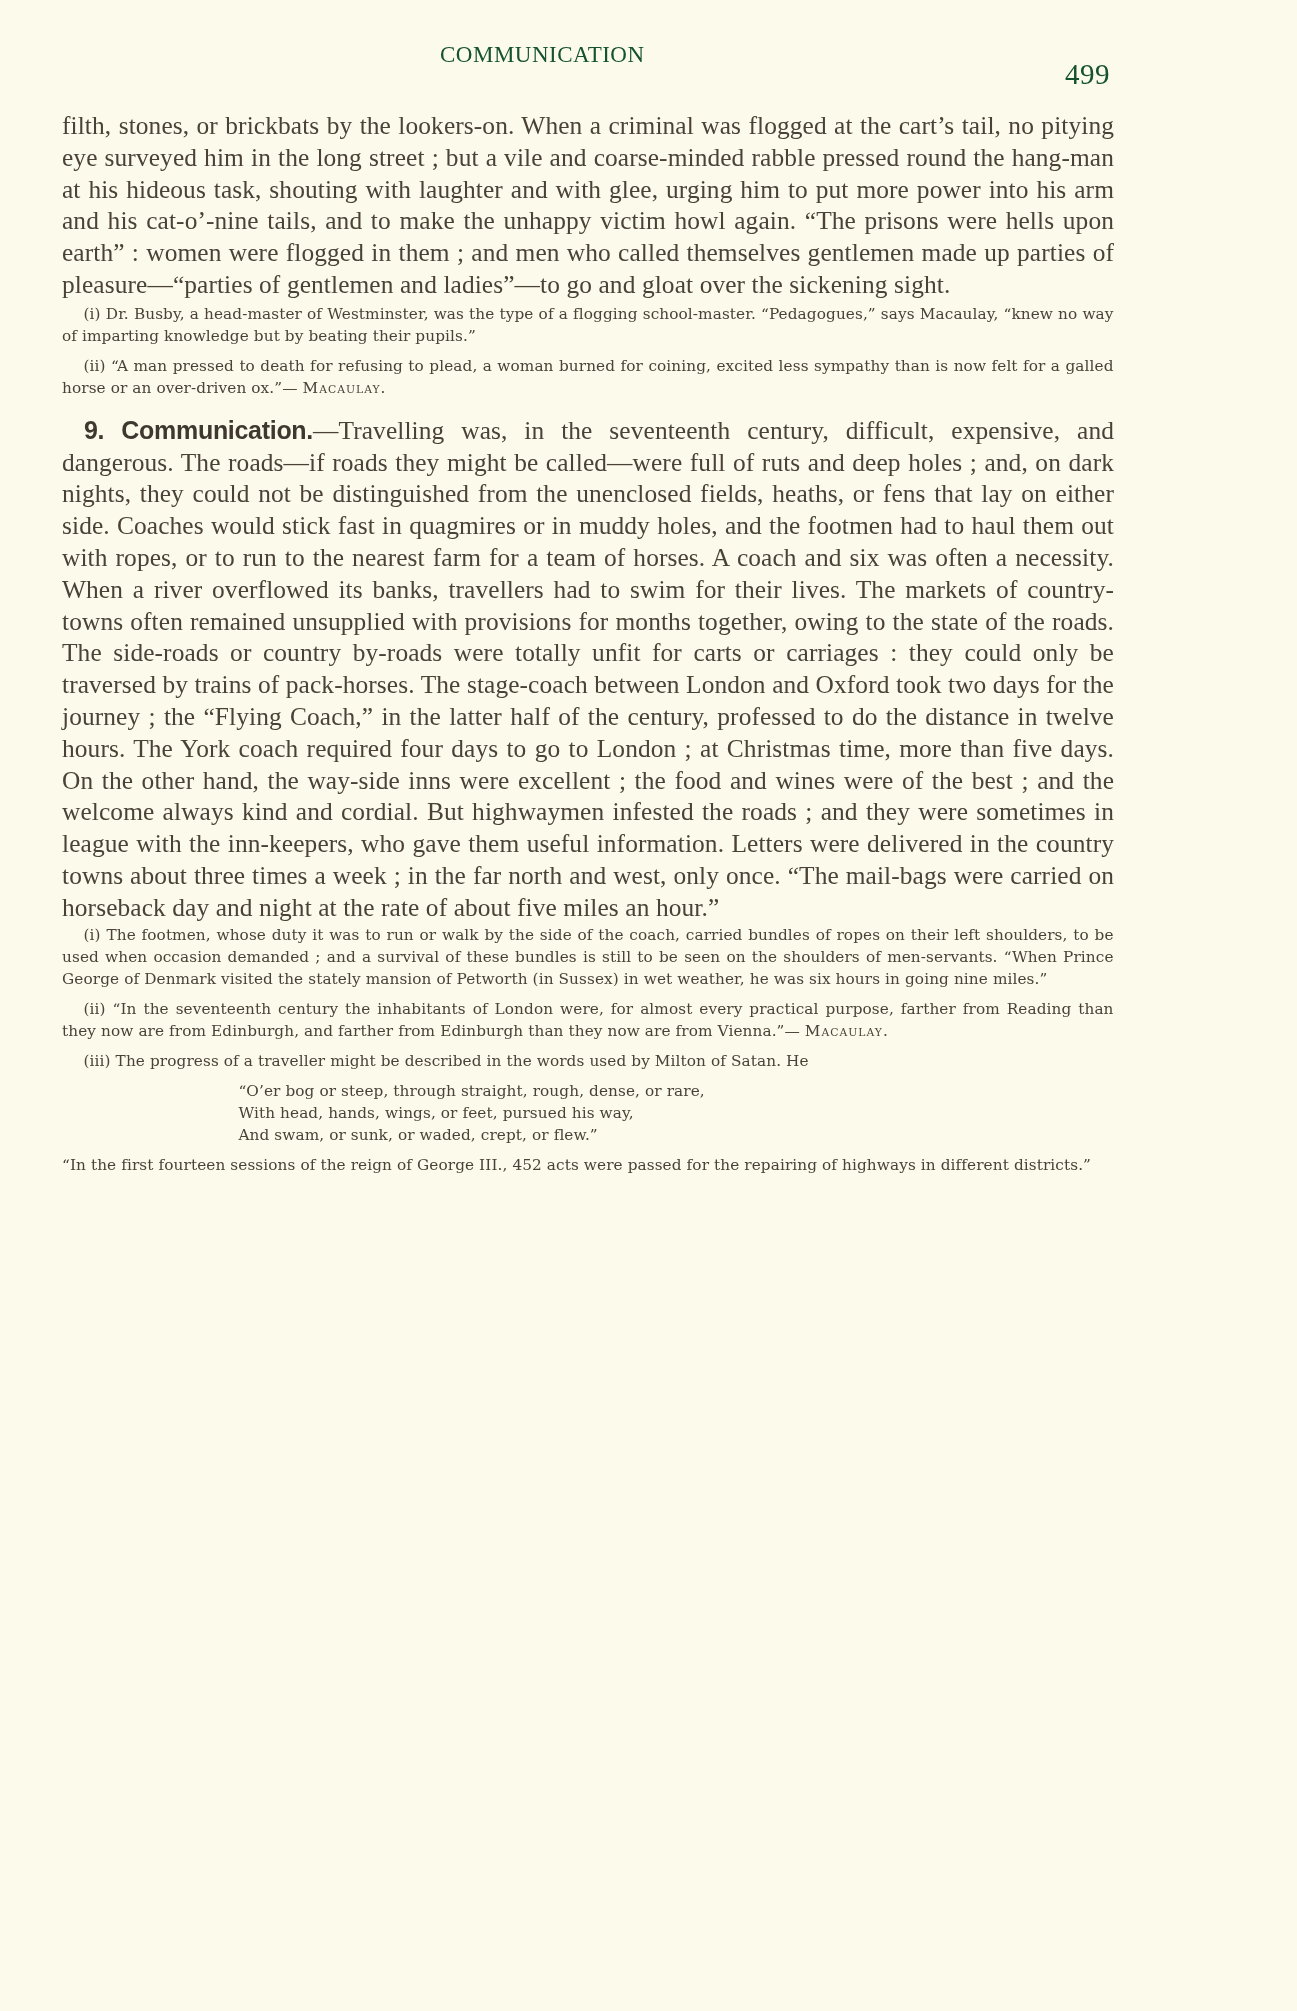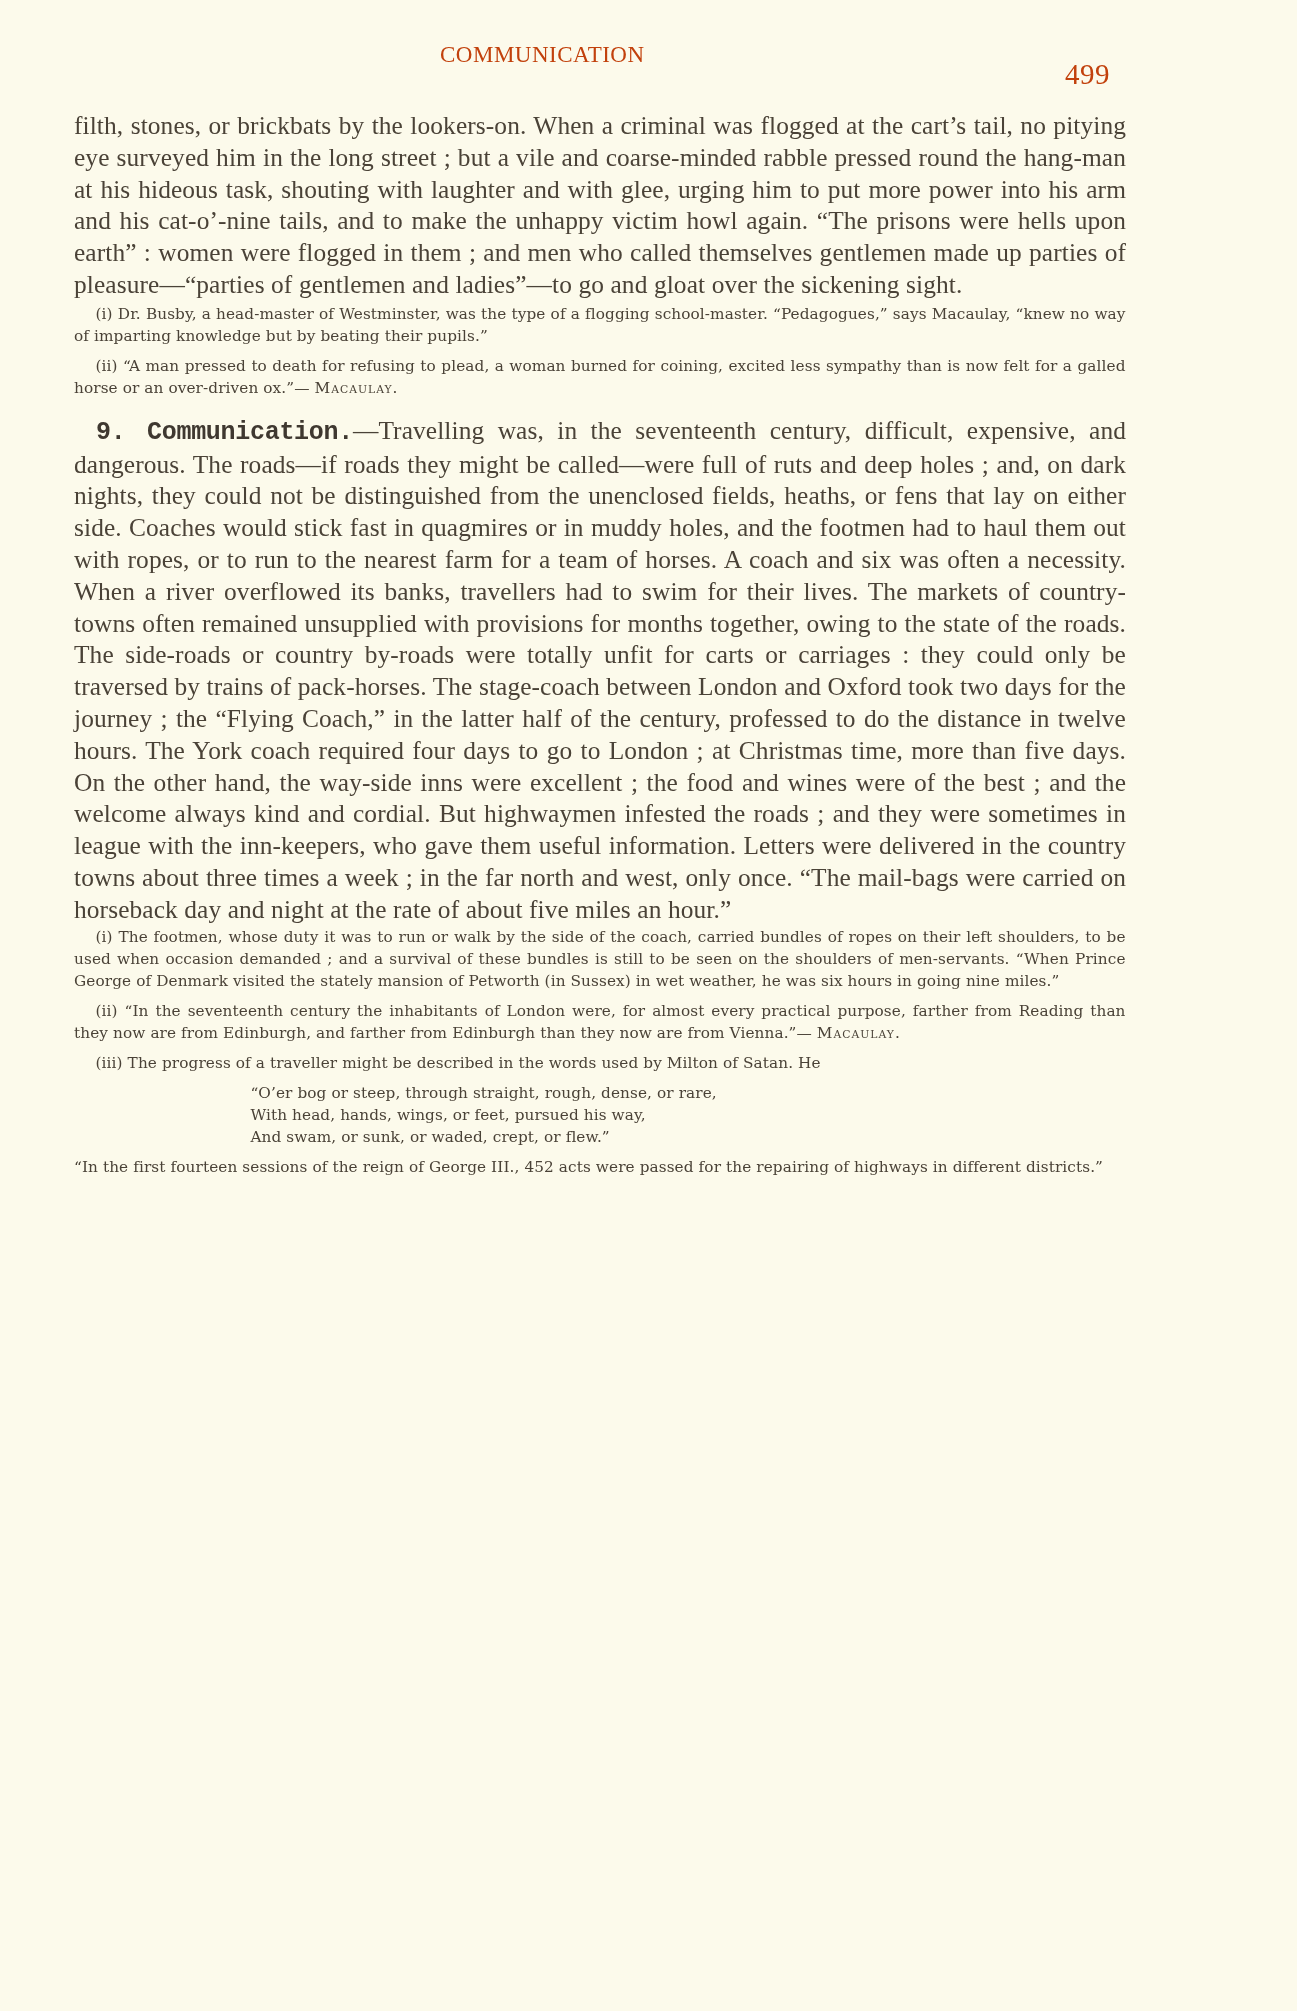--- a/index.html
+++ b/index.html
@@ -23,37 +23,37 @@
     }
     .running-head {
       position: absolute;
       top: 42px;
       left: 0;
       width: 1052px;
       height: 30px;
       font-family: "Liberation Serif", serif;
       font-size: 23px;
       letter-spacing: 0.5px;
-      color: #c2410c;
+      color: #14532d;
     }
     .running-title {
       position: absolute;
       left: 382px;
       top: 0;
     }
     .page-number {
       position: absolute;
       right: 0;
       top: 16px;
       font-size: 29px;
     }
     .body-text {
       position: absolute;
       top: 110px;
-      left: 16px;
+      left: 4px;
       width: 1052px;
       font-family: "Liberation Serif", serif;
       font-size: 25.4px;
       line-height: 31.8px;
       text-align: justify;
       letter-spacing: 0.1px;
     }
     .body-text p {
       margin: 0;
     }
@@ -72,21 +72,21 @@
       padding-left: 22px;
     }
     .smallcaps {
       font-variant: small-caps;
       letter-spacing: 1px;
     }
     .section-para {
       text-indent: 22px;
     }
     .section-heading {
-      font-family: Liberation Mono, monospace;
+      font-family: Liberation Sans, sans-serif;
       font-weight: bold;
       font-size: 25px;
       letter-spacing: -0.3px;
       color: #3f3830;
     }
     .verse {
       padding-left: 180px;
       text-align: left;
     }
     .verse span {

